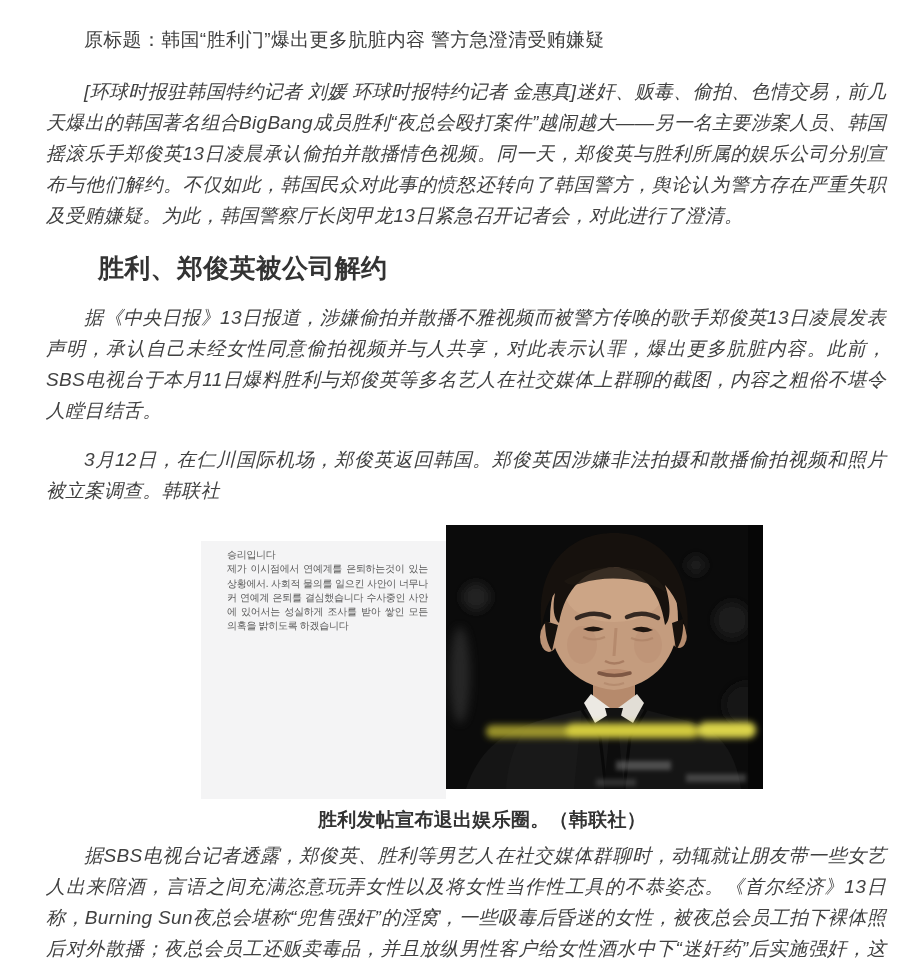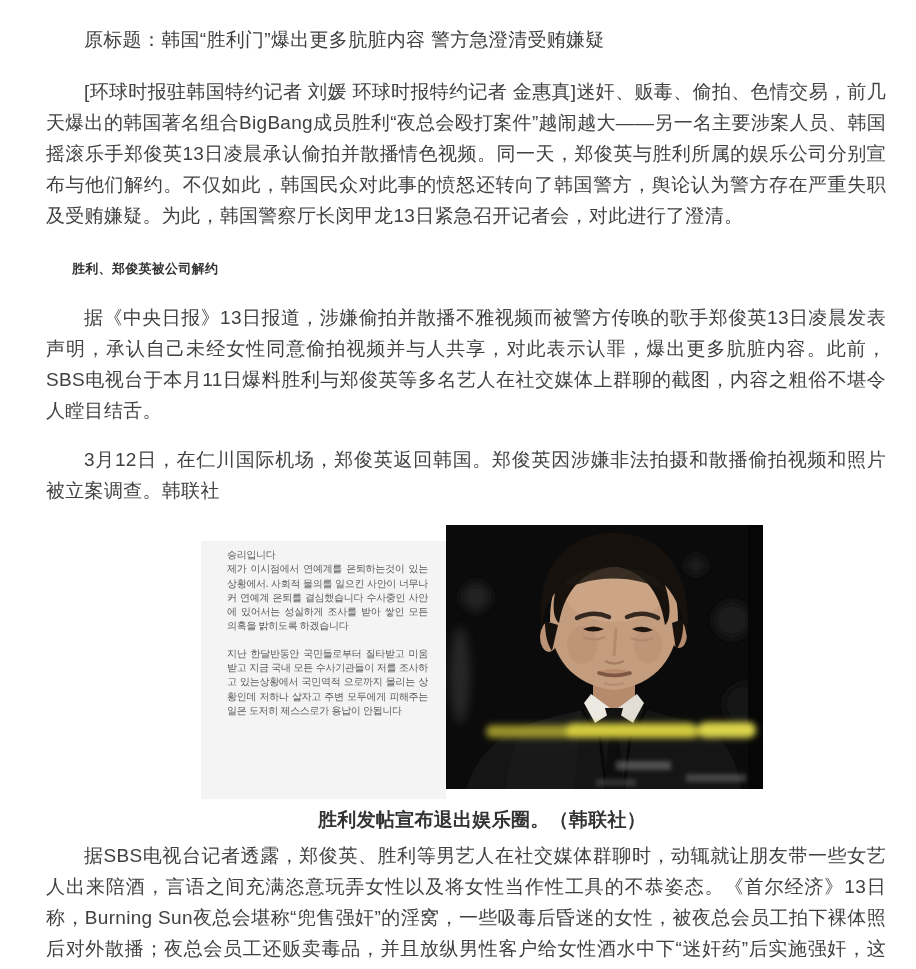--- a/index.html
+++ b/index.html
@@ -25,26 +25,27 @@
     letter-spacing: 0.3px;
   }
   .para {
     margin: 18px 0 0 0;
     font-size: 19px;
     line-height: 31px;
     text-indent: 2em;
     text-align: justify;
     color: #414141;
     letter-spacing: 0.3px;
+    font-style: italic;
   }
   .para.p1 { margin-top: 21px; }
   .para.p4 { margin-top: 5px; }
   .section-heading {
     margin: 22px 0 0 0;
-    font-size: 13px;
+    font-size: 26px;
     line-height: 31px;
     font-weight: bold;
     text-indent: 2em;
     color: #333333;
     letter-spacing: 0.3px;
   }
   figure.news-figure {
     margin: 18px 0 0 155px;
     padding: 0;
     width: 562px;
@@ -101,21 +102,20 @@
 
   <p class="para">据《中央日报》13日报道，涉嫌偷拍并散播不雅视频而被警方传唤的歌手郑俊英13日凌晨发表声明，承认自己未经女性同意偷拍视频并与人共享，对此表示认罪，爆出更多肮脏内容。此前，SBS电视台于本月11日爆料胜利与郑俊英等多名艺人在社交媒体上群聊的截图，内容之粗俗不堪令人瞠目结舌。</p>
 
   <p class="para">3月12日，在仁川国际机场，郑俊英返回韩国。郑俊英因涉嫌非法拍摄和散播偷拍视频和照片被立案调查。韩联社</p>
 
   <figure class="news-figure">
 
     <div class="statement-panel">
       <p>승리입니다</p>
       <p class="gap-after">제가 이시점에서 연예계를 은퇴하는것이 있는상황에서. 사회적 물의를 일으킨 사안이 너무나커 연예계 은퇴를 결심했습니다 수사중인 사안에 있어서는 성실하게 조사를 받아 쌓인 모든 의혹을 밝히도록 하겠습니다</p>
-      <p class="gap-after">지난 한달반동안 국민들로부터 질타받고 미움받고 지금 국내 모든 수사기관들이 저를 조사하고 있는상황에서 국민역적 으로까지 몰리는 상황인데 저하나 살자고 주변 모두에게 피해주는일은 도저히 제스스로가 용납이 안됩니다</p>
 
     </div>
 
     <div class="photo-wrap">
       <svg width="317" height="264" viewBox="0 0 317 264" xmlns="http://www.w3.org/2000/svg">
         <defs>
           <filter id="b5" x="-60%" y="-60%" width="220%" height="220%">
               <feGaussianBlur stdDeviation="5"></feGaussianBlur>
             </filter>
           <filter id="b3" x="-60%" y="-60%" width="220%" height="220%">

